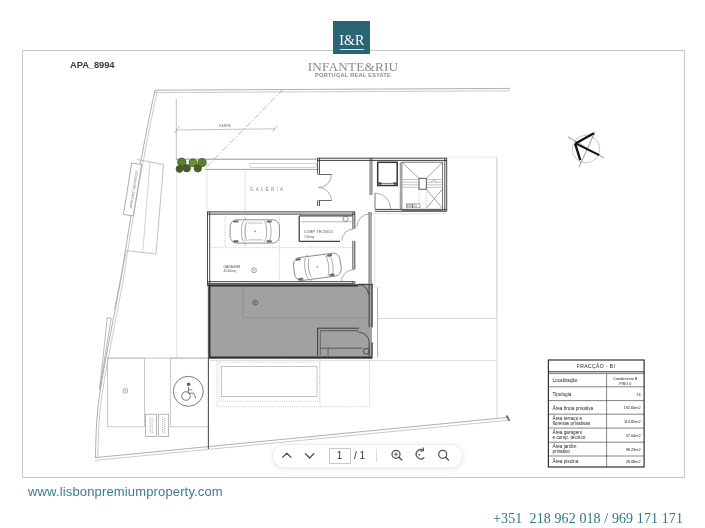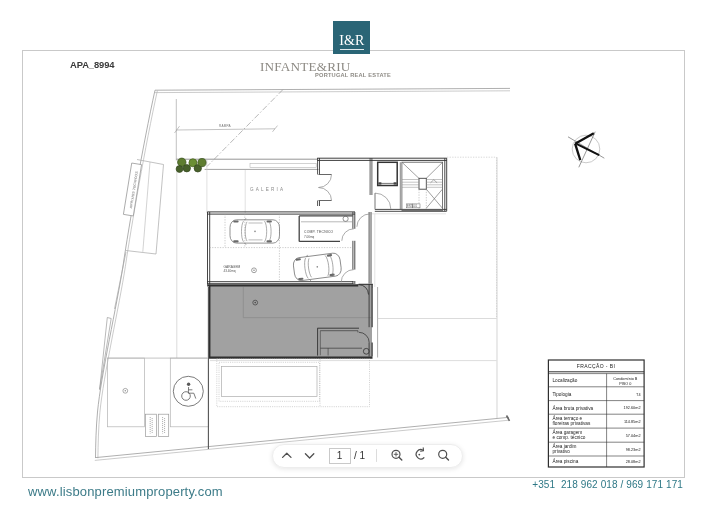--- a/index.html
+++ b/index.html
@@ -3,26 +3,26 @@
 <meta charset="utf-8">
 <style>
   html,body{margin:0;padding:0;}
   body{width:705px;height:528px;position:relative;background:#ffffff;overflow:hidden;
        font-family:"Liberation Sans",sans-serif;}
   .abs{position:absolute;opacity:0.999;}
   #frame{left:22px;top:50px;width:661px;height:426px;border:1px solid #c9c9c9;}
   #apa{left:31px;top:59px;font-size:9.4px;font-weight:700;color:#3a3a3a;letter-spacing:-0.1px;margin-left:39px;}
   #logo-sq{left:333px;top:21px;width:37px;height:33px;background:#2a6576;}
   #logo-ul{left:339.5px;top:48.7px;width:24px;height:1px;background:#dfe9ec;}
-  #logo-name{left:260px;top:58.5px;width:200px;color:#8d8a84;
+  #logo-name{left:253px;top:58.5px;width:200px;text-align:center;color:#8d8a84;
              font-family:"Liberation Serif",serif;font-size:13.2px;letter-spacing:0.2px;}
   #logo-sub{left:253px;top:71.5px;width:200px;text-align:center;color:#8d8a84;
             font-size:5.7px;letter-spacing:0.2px;font-weight:700;}
   #url{left:28px;top:483.5px;font-size:13px;color:#3c7b88;letter-spacing:0.15px;}
-  #phone{right:22px;top:479px;font-size:10px;color:#2e7886;letter-spacing:0.1px;}
+  #phone{right:22px;top:511px;font-size:14px;color:#2e7886;letter-spacing:0.1px;font-family:Liberation Serif, serif;}
   #navpill{left:272px;top:444px;width:189px;height:22px;background:#fff;
            border:1px solid #ededed;border-radius:12px;
            box-shadow:0 1px 5px rgba(0,0,0,0.10);}
   #pagebox{left:328.5px;top:448px;width:20px;height:13.5px;border:1px solid #c9c9c9;
            font-size:10px;color:#333;text-align:center;line-height:13.5px;}
   #slash1{left:354px;top:449.5px;font-size:10px;color:#333;}
 </style>
 </head>
 <body>
 <div class="abs" id="frame"></div>

